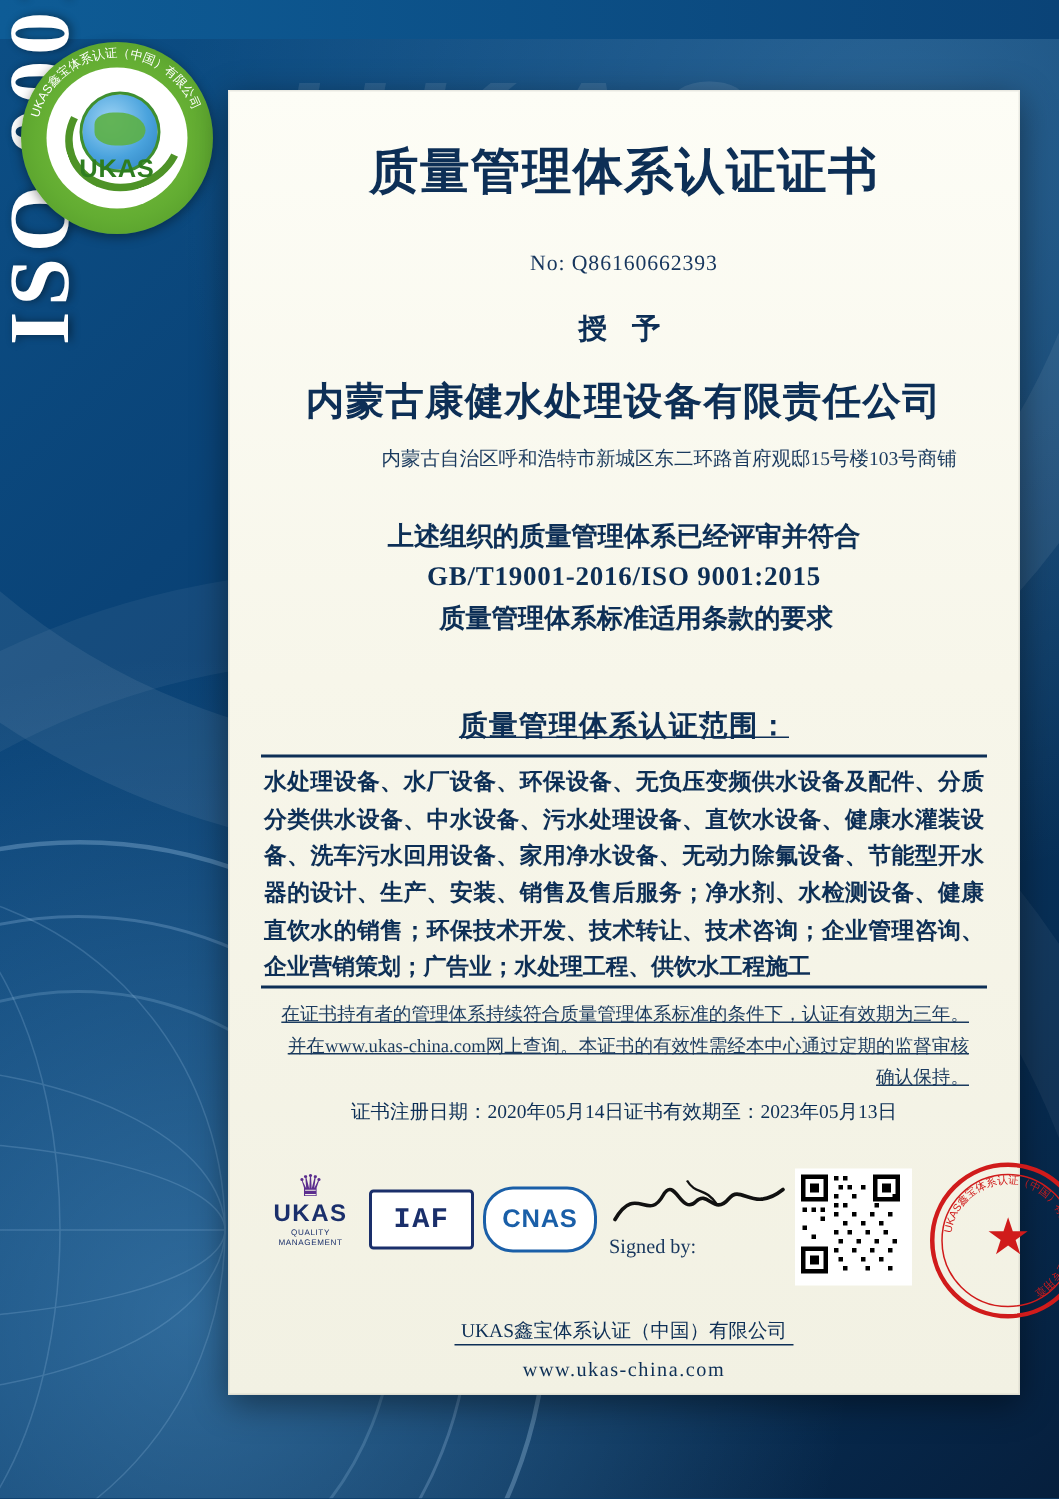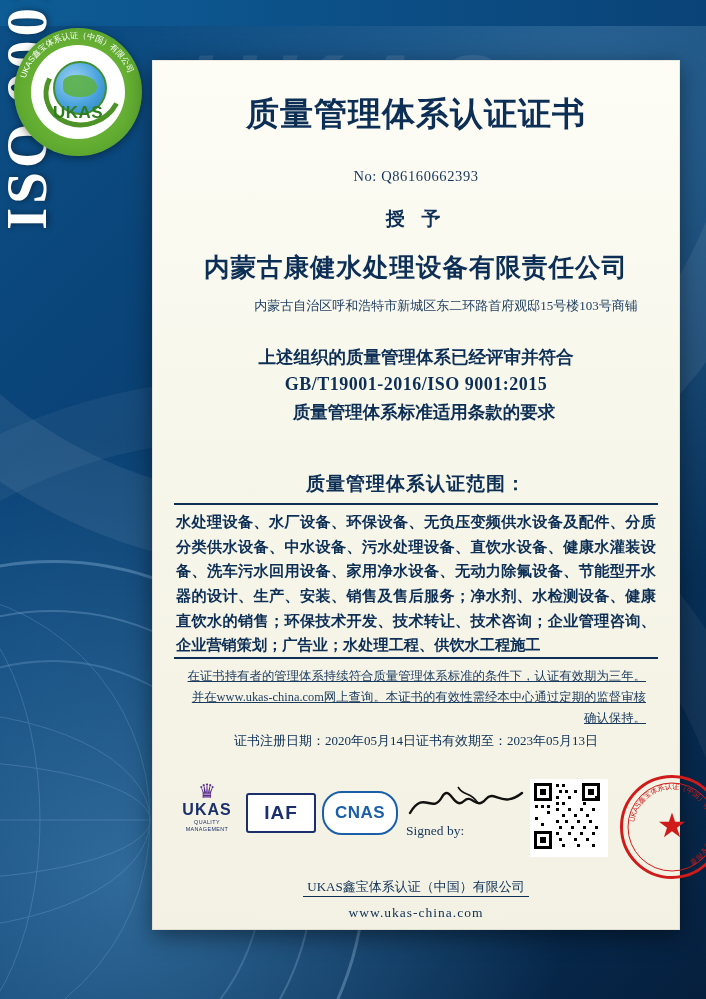--- a/index.html
+++ b/index.html
@@ -121,21 +121,21 @@
   .stmt{
     position:absolute;left:0;top:284px;width:528px;text-align:center;
     color:#0d2f56;font-weight:bold;
   }
   .stmt div{line-height:1.55;}
   .stmt .l1{font-size:17.5px;}
   .stmt .l2{font-size:18px;font-family:"Liberation Serif", serif;letter-spacing:.5px;}
   .stmt .l3{font-size:17.5px;padding-left:16px;}
   .scope-title{
     position:absolute;left:0;top:411px;width:528px;text-align:center;
-    font-weight:bold;font-size:19px;color:#0d2f56;letter-spacing:1px;
+    font-weight:bold;font-size:19px;color:#0d2f56;letter-spacing:1px;text-decoration:underline;
   }
   .rule{
     position:absolute;left:22px;width:484px;height:2px;background:#0d2f56;
   }
   .rule.top{top:443px;}
   .rule.bot{top:597px;}
   .scope-body{
     position:absolute;left:24px;top:450px;width:480px;
     font-weight:bold;font-size:15.2px;color:#0d2f56;line-height:1.62;
     text-align:justify;
@@ -152,21 +152,21 @@
   .logos{
     position:absolute;left:18px;top:715px;width:492px;height:86px;
   }
   .lg{position:absolute;}
   .ukas-small{left:4px;top:6px;width:66px;height:62px;text-align:center;}
   .ukas-small .crown{font-size:20px;color:#5b2d8e;line-height:20px;}
   .ukas-small .u{font-family:"Liberation Sans", sans-serif;font-weight:bold;font-size:16px;color:#1a2f6b;letter-spacing:1px;}
   .ukas-small .sub{font-family:"Liberation Sans", sans-serif;font-size:5.4px;color:#1a2f6b;letter-spacing:.4px;line-height:1.25;}
   .iaf{left:76px;top:18px;width:66px;height:36px;border:2px solid #1a2f6b;border-radius:3px;
        display:flex;align-items:center;justify-content:center;background:#fff;}
-  .iaf span{font-family:Liberation Sans, sans-serif;font-weight:bold;font-size:19px;color:#1a2f6b;letter-spacing:1px;}
+  .iaf span{font-family:Liberation Mono, monospace;font-weight:bold;font-size:19px;color:#1a2f6b;letter-spacing:1px;}
   .cnas{left:152px;top:16px;width:72px;height:40px;border:2px solid #1a5fa8;border-radius:20px;
         display:flex;align-items:center;justify-content:center;background:#fff;}
   .cnas span{font-family:"Liberation Sans", sans-serif;font-weight:bold;font-size:17px;color:#1a5fa8;letter-spacing:.5px;}
   .sign{left:236px;top:6px;width:120px;}
   .sign .scrawl{height:42px;position:relative;}
   .sign .label{font-size:13.5px;color:#17365d;font-family:"Liberation Serif",serif;}
   .qr{left:360px;top:4px;width:74px;height:74px;background:#fff;padding:2px;}
   .seal{
     left:450px;top:0px;width:98px;height:98px;border-radius:50%;
     border:3px solid #d01b1b;

